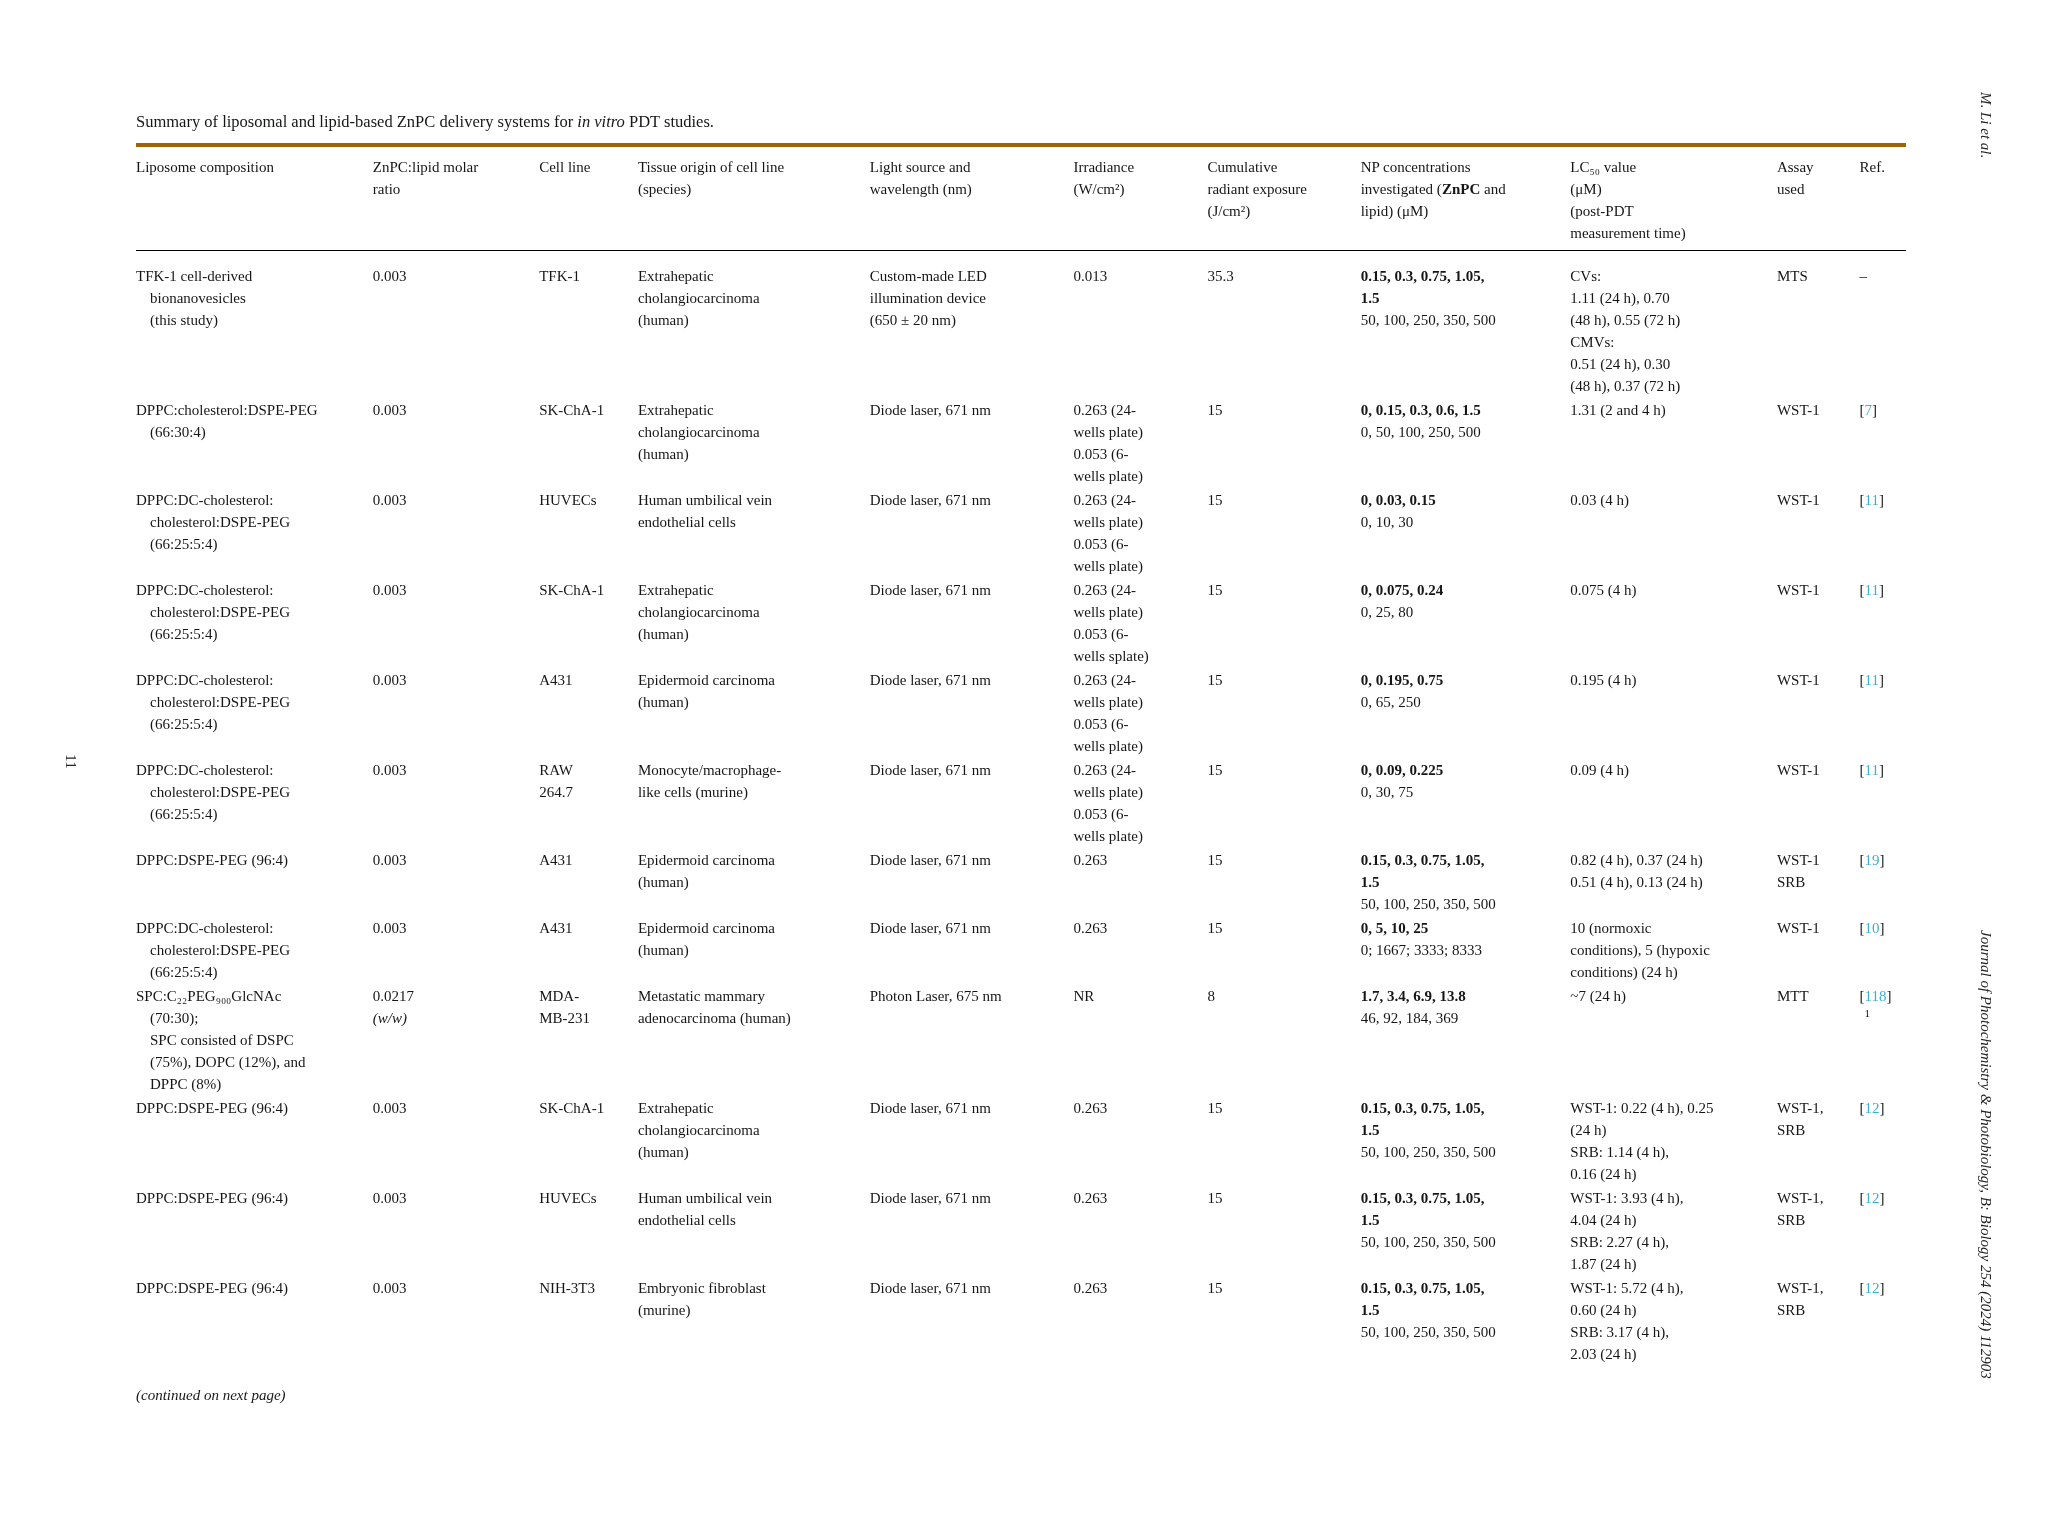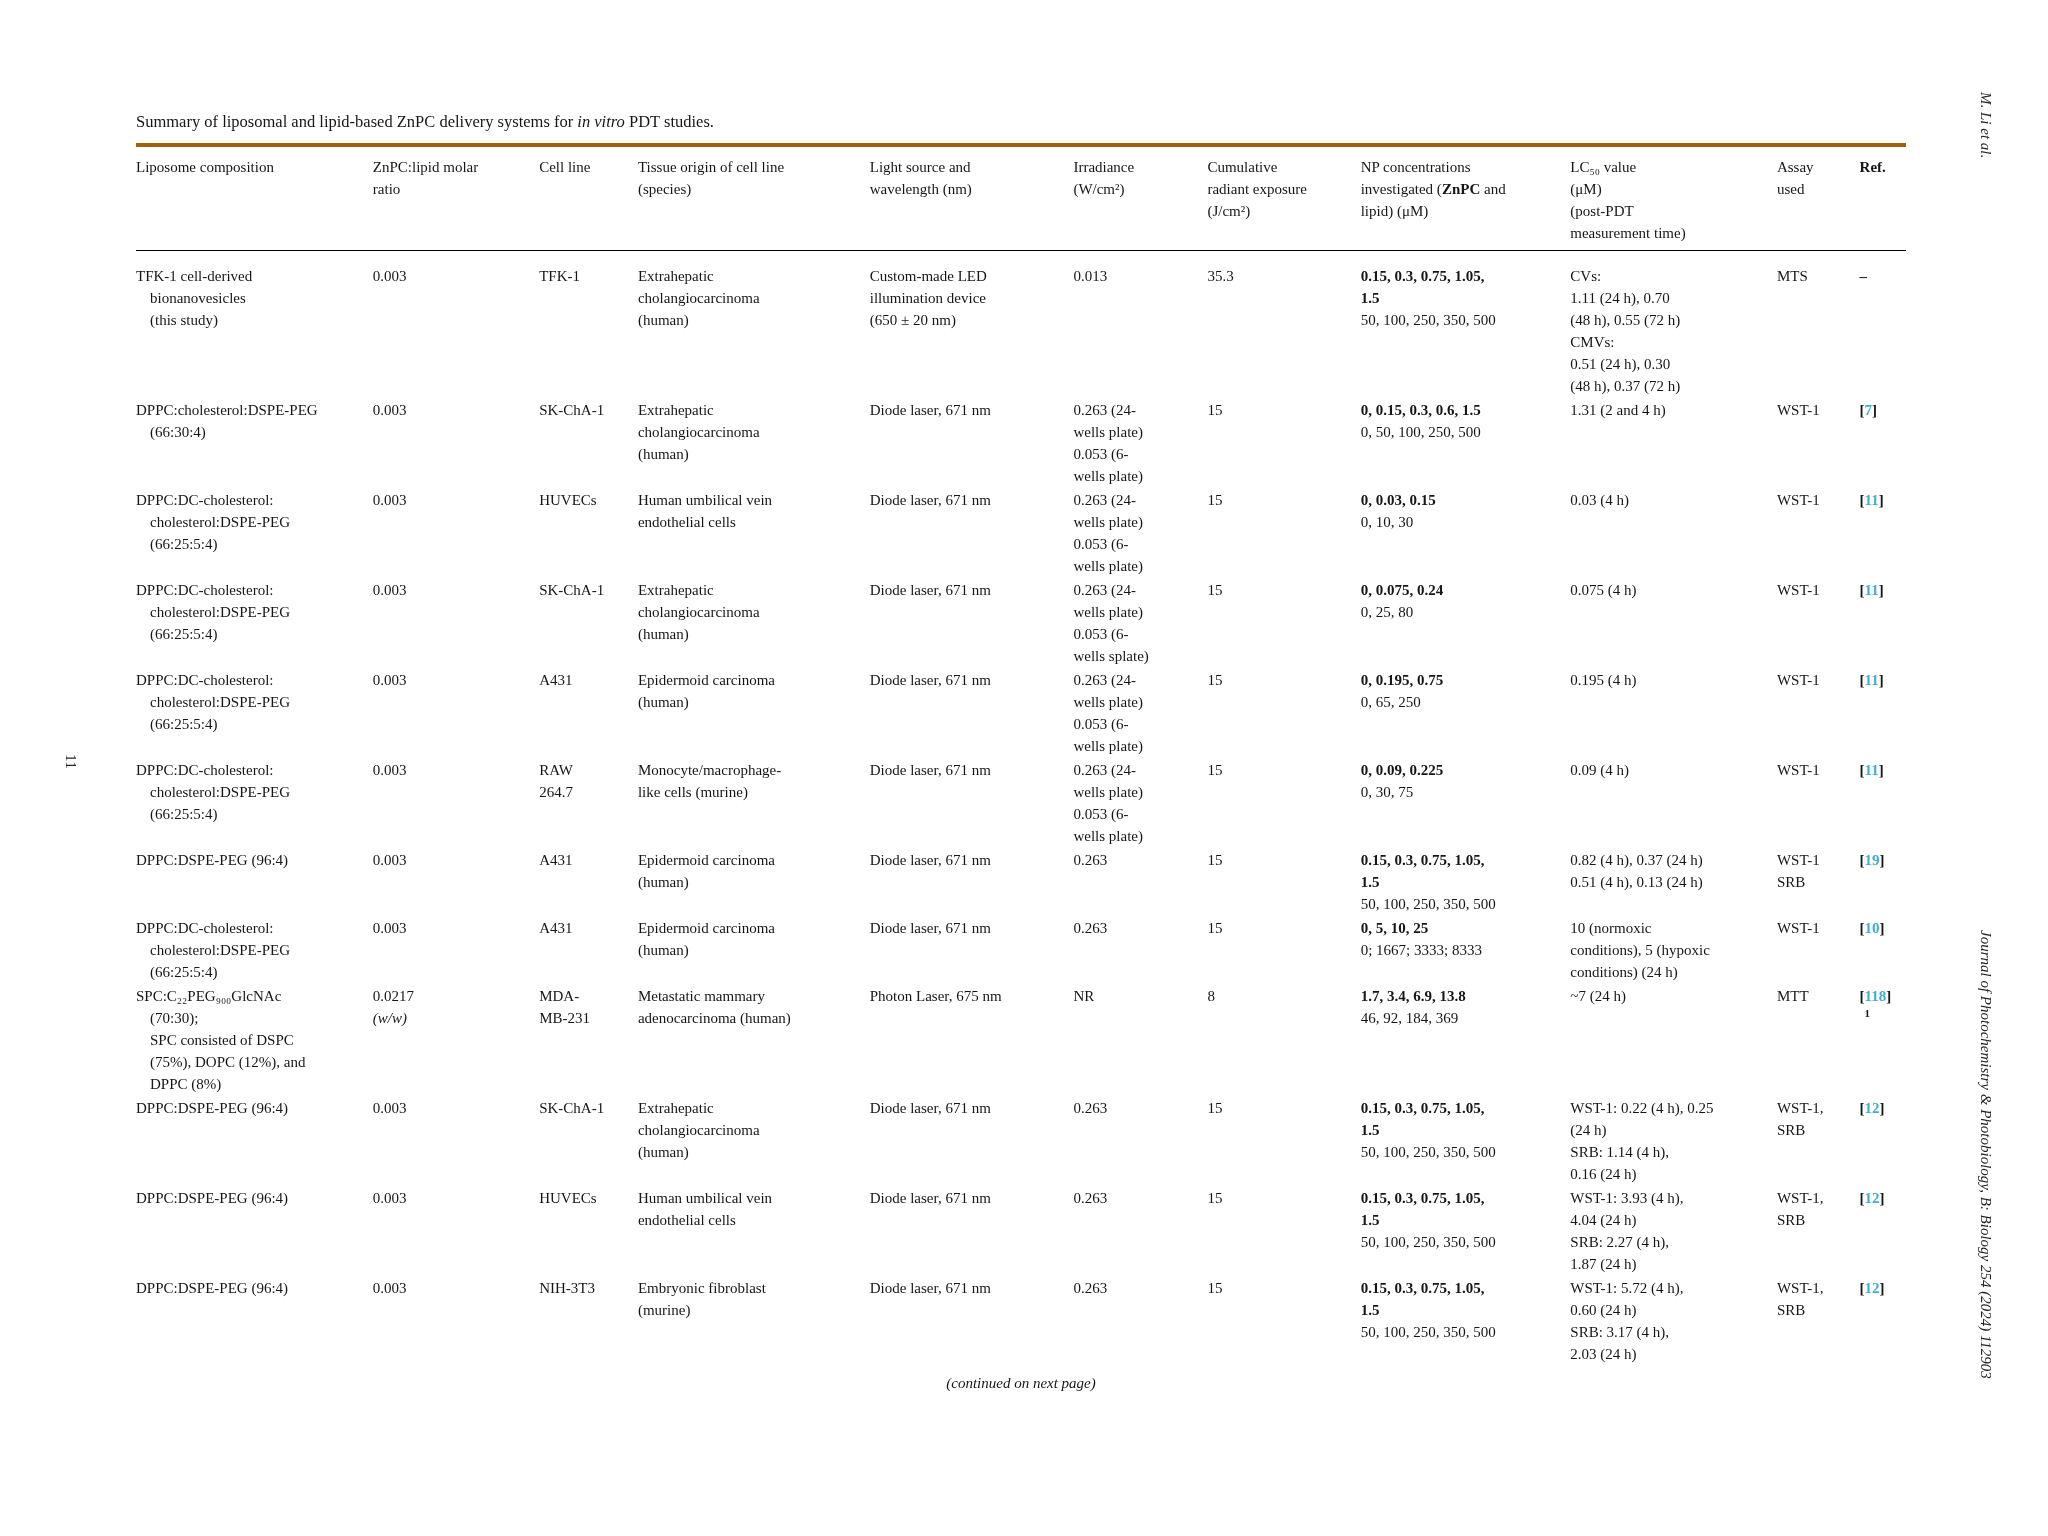--- a/index.html
+++ b/index.html
@@ -27,32 +27,32 @@
         border-top:4px solid #a16207;font-size:15px;line-height:22px;}
   thead th{
     text-align:left;font-weight:normal;vertical-align:top;
     padding:9px 12px 6px 0;border-bottom:1.5px solid #000;
     white-space:pre-line;
   }
   tbody td{
     vertical-align:top;padding:0 12px 2px 0;white-space:pre-line;
   }
   tbody tr:first-child td{padding-top:14px;}
-  th:last-child, td:last-child{padding-right:0;font-weight:bold;}
+  th:last-child, td:last-child{padding-right:0;}
 
   .c-comp{padding-left:14px;text-indent:-14px;}
   thead th.c-comp{padding-left:14px;text-indent:-14px;}
   .b{font-weight:bold;}
   .blk{display:block;}
   .np-bold{display:block;font-weight:bold;}
   .note-italic{display:block;font-style:italic;}
   .ref-link{color:var(--link,#3FAED1);text-decoration:none;cursor:pointer;}
   .ref-fn{display:block;font-size:11px;line-height:13px;padding-left:5px;}
 
-  .continued{font-style:italic;font-size:15px;text-align:center;margin-top:8px;}
+  .continued{font-style:italic;font-size:15px;text-align:left;margin-top:20px;}
 </style>
 </head>
 <body>
 
 <div class="page">
 
   <div class="side side-author">M. Li et al.</div>
   <div class="side side-journal">Journal of Photochemistry &amp; Photobiology, B: Biology 254 (2024) 112903</div>
   <div class="side side-pagenum">11</div>
 

